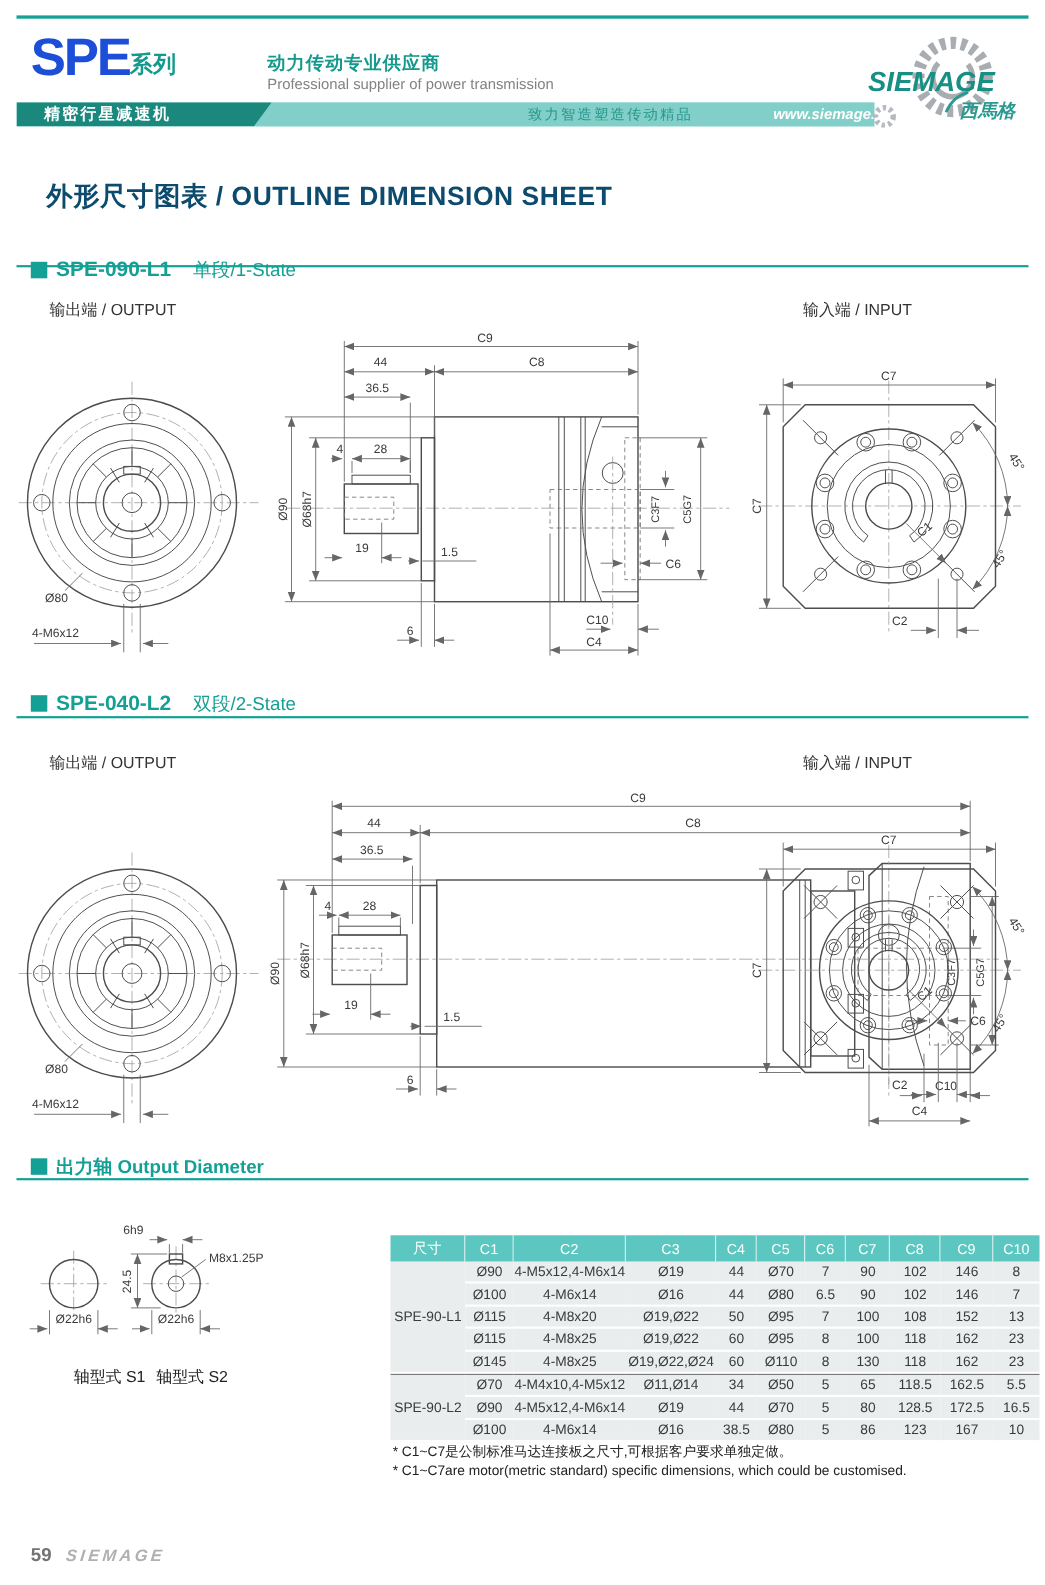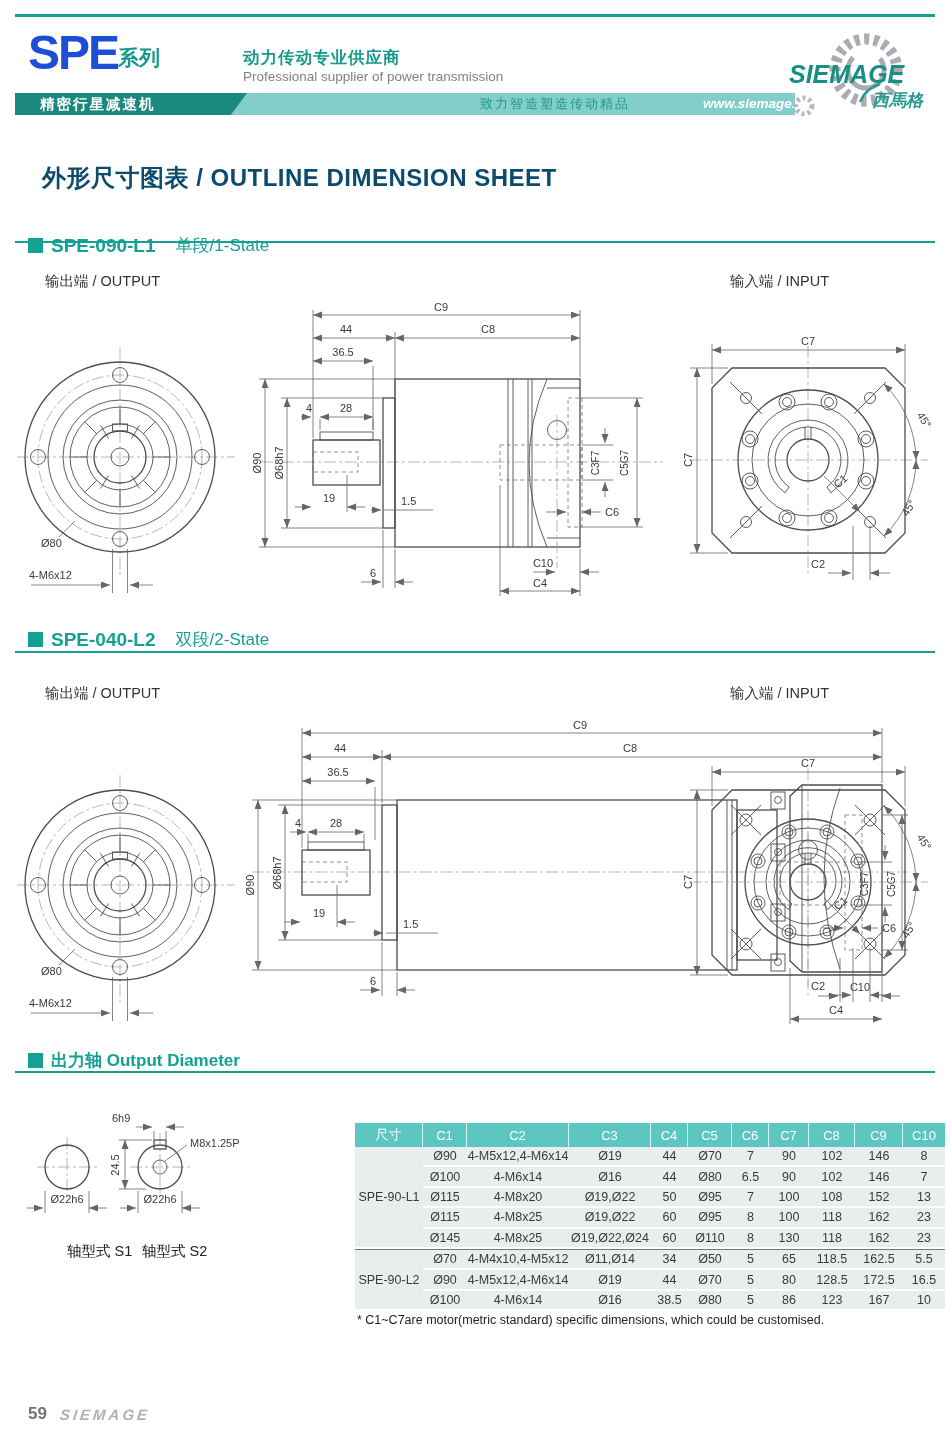--- a/index.html
+++ b/index.html
@@ -703,19 +703,20 @@
             <td>5</td>
             <td>86</td>
             <td>123</td>
             <td>167</td>
             <td>10</td>
           </tr>
         </tbody>
     </table>
   </div>
   <div class="abs" id="notes">
+      <div>* C1~C7是公制标准马达连接板之尺寸,可根据客户要求单独定做。</div>
       <div>* C1~C7are motor(metric standard)  specific dimensions, which could be customised.</div>
     </div>
 
   <div class="abs" id="page-num">59</div>
   <div class="abs" id="footer-brand">SIEMAGE</div>
 
 </div>
 
 </body></html>

